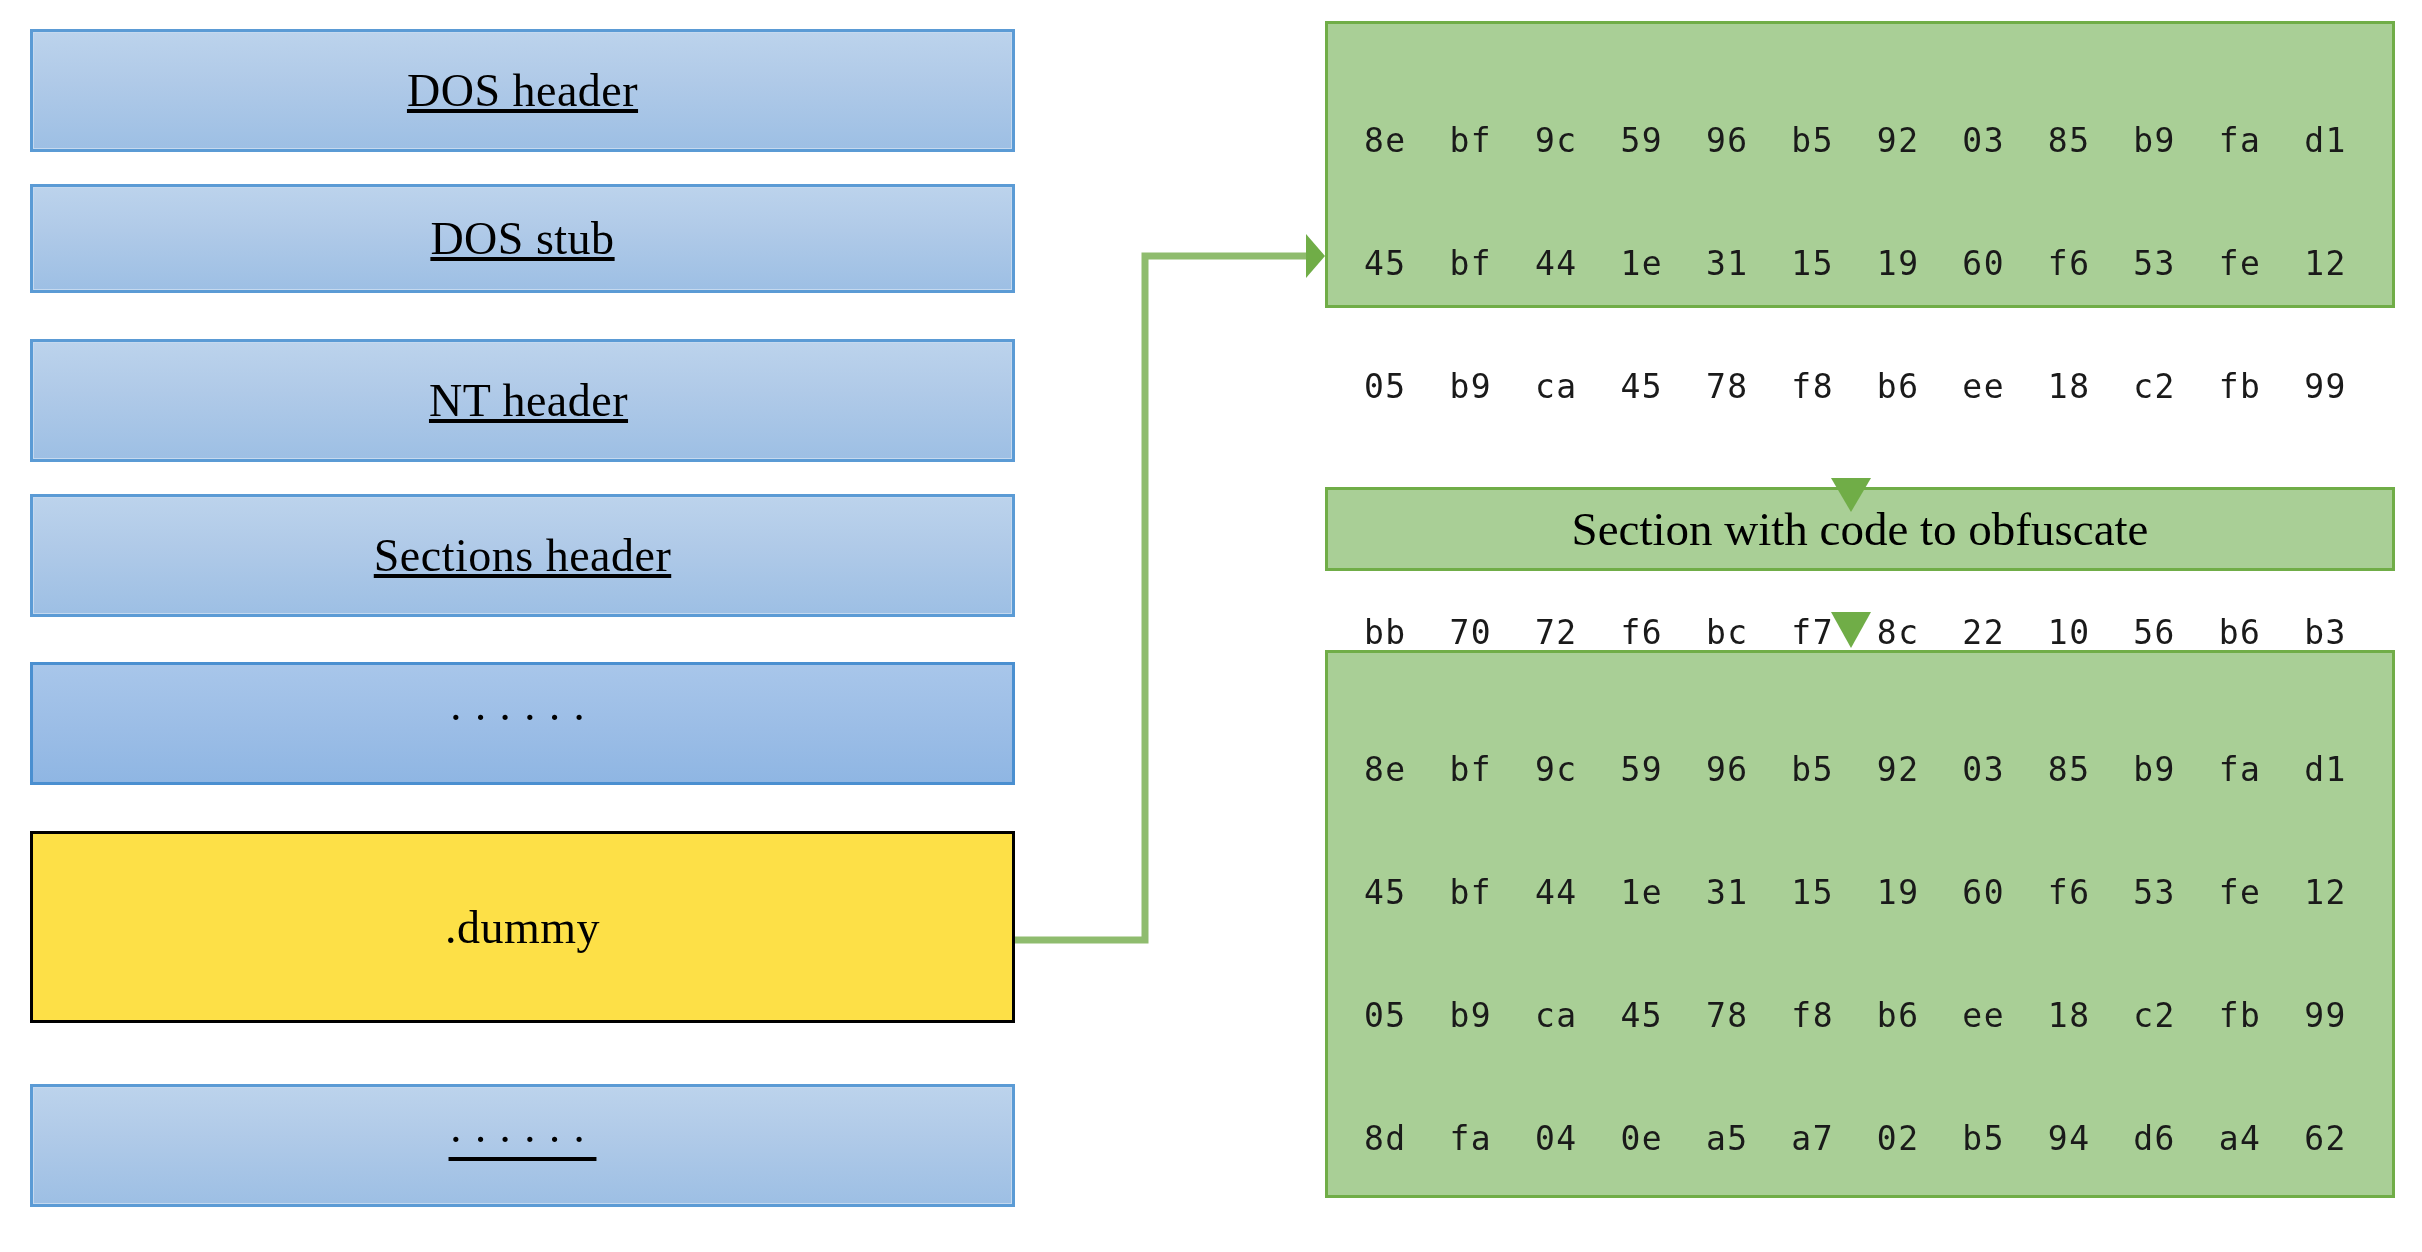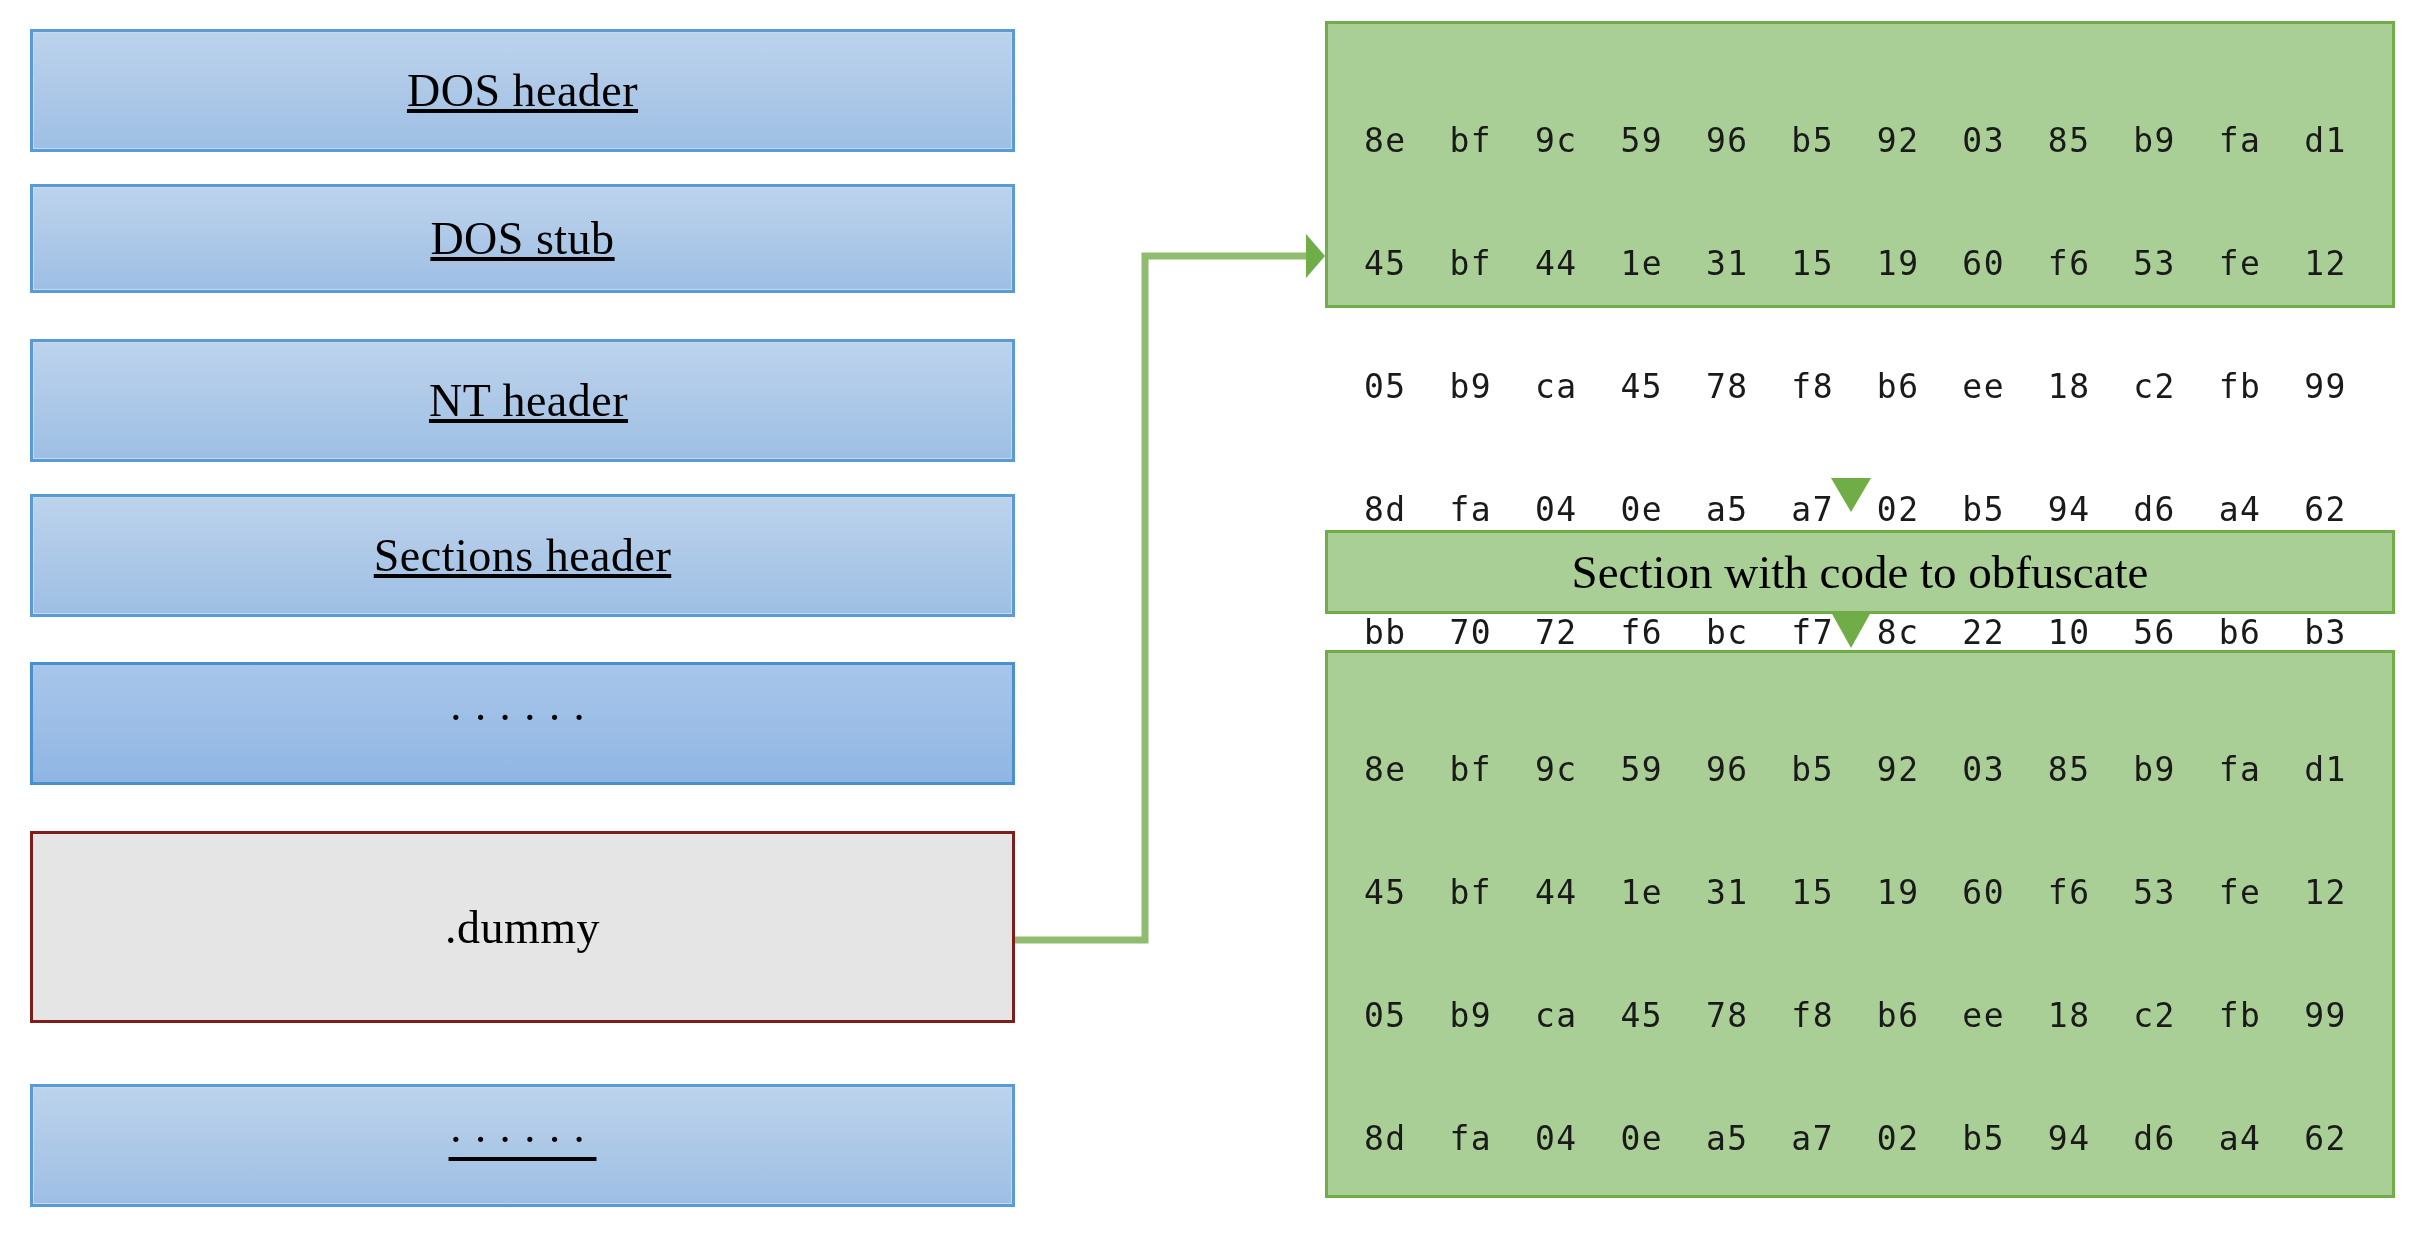--- a/index.html
+++ b/index.html
@@ -39,22 +39,22 @@
     background: linear-gradient(to bottom, #bcd3ec 0%, #b0cae8 42%, #9dbfe4 100%);
     border: 3px solid #5b9bd5;
     box-shadow: inset 0 0 0 1px #c5d9ef;
     text-decoration: underline;
   }
   .pe-block.blue-solid {
     background: linear-gradient(to bottom, #a8c6ea 0%, #9bbde6 55%, #8fb6e3 100%);
     border: 3px solid #4a8fd0;
   }
   .pe-block.green {
-    background: #e5e5e5;
-    border: 3px solid #7f1d1d;
+    background: #fde047;
+    border: 3px solid #000000;
   }
   .pe-block .dots {
     font-size: 44px;
     letter-spacing: 10px;
     line-height: 1;
     position: relative;
     top: -6px;
   }
 
   
@@ -147,21 +147,21 @@
       <div class="hex-row">8e  bf  9c  59  96  b5  92  03  85  b9  fa  d1</div>
       <div class="hex-row">45  bf  44  1e  31  15  19  60  f6  53  fe  12</div>
       <div class="hex-row">05  b9  ca  45  78  f8  b6  ee  18  c2  fb  99</div>
       <div class="hex-row">8d  fa  04  0e  a5  a7  02  b5  94  d6  a4  62</div>
       <div class="hex-row">bb  70  72  f6  bc  f7  8c  22  10  56  b6  b3</div>
       <div class="hex-row">7e  0a  ff  2f  d4  d6  29  32  b4  e4  bc  b2</div>
       <div class="hex-row">19  7b  c2  c8  ac  c4  46  48  8a  92  61  22</div>
     </div>
   </div>
 
-  <div class="green-box" style="top:530px; height:84px;">
+  <div class="green-box" style="top:487px; height:84px;">
     <div class="section-label">Section  with  code to obfuscate</div>
   </div>
 
   <div class="green-box" style="top:650px; height:548px;">
     <div class="hex-dump">
       <div class="hex-row">8e  bf  9c  59  96  b5  92  03  85  b9  fa  d1</div>
       <div class="hex-row">45  bf  44  1e  31  15  19  60  f6  53  fe  12</div>
       <div class="hex-row">05  b9  ca  45  78  f8  b6  ee  18  c2  fb  99</div>
       <div class="hex-row">8d  fa  04  0e  a5  a7  02  b5  94  d6  a4  62</div>
       <div class="hex-row inserted">b7  95  23  40  05  89  24  65  54  64  5d  bb</div>

